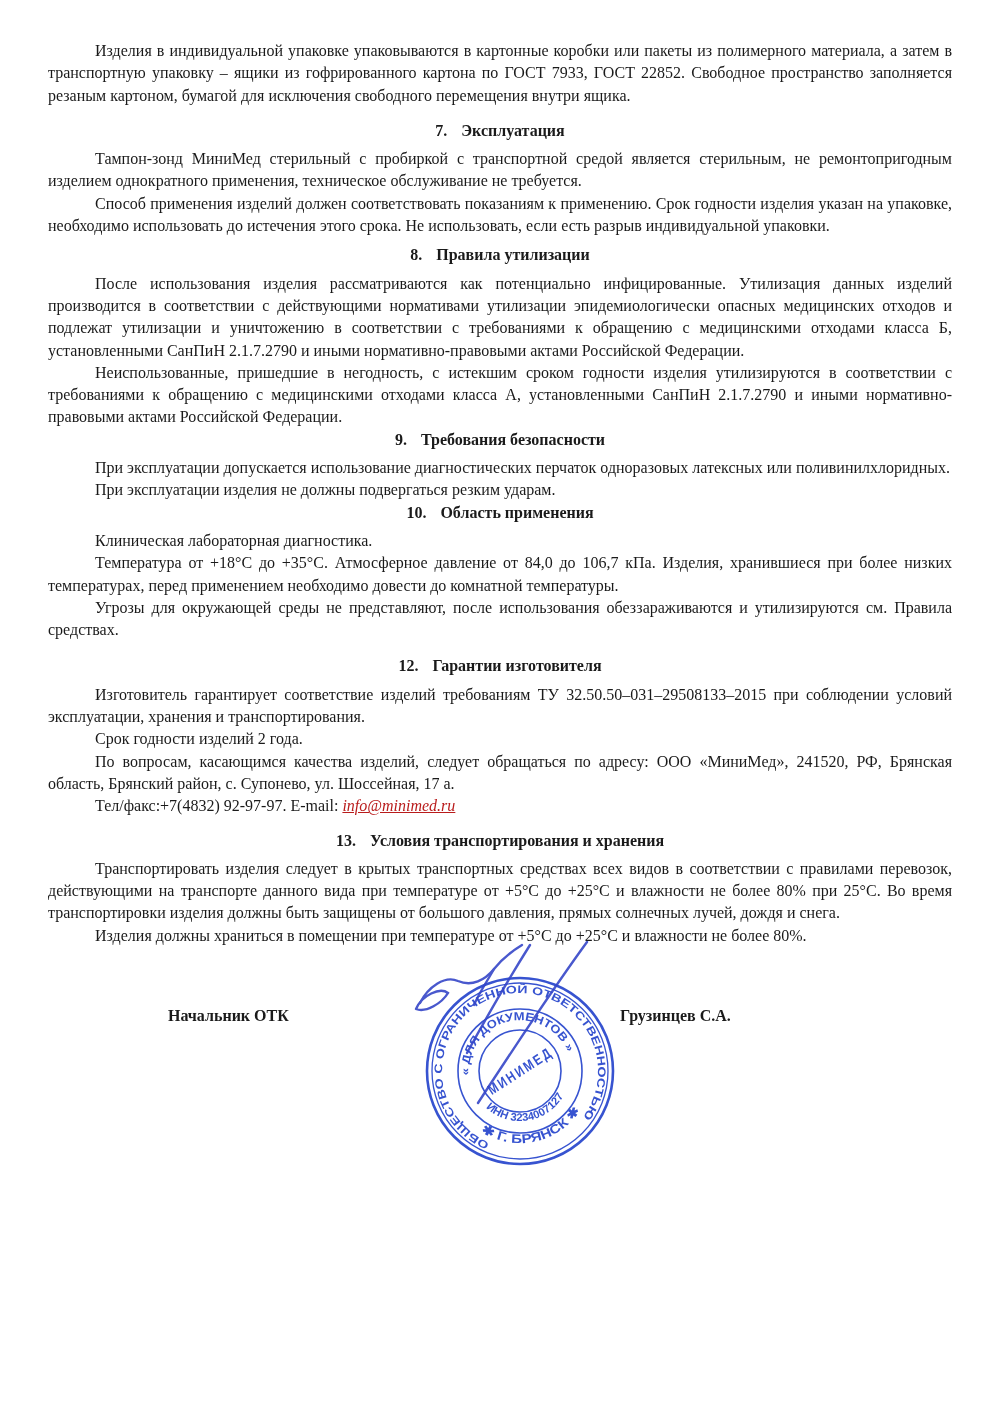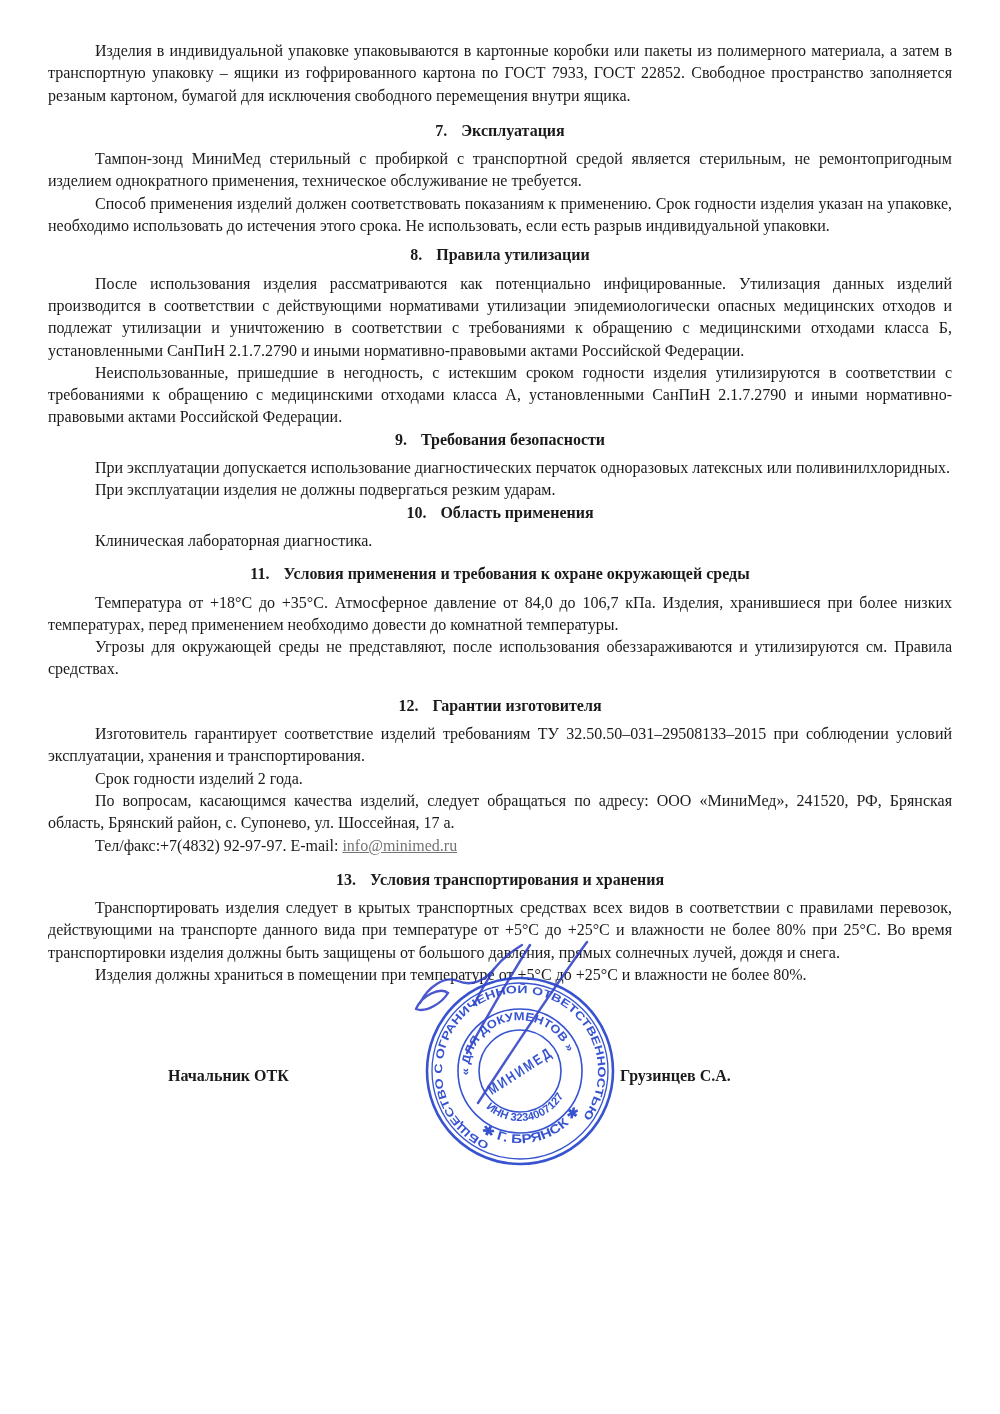--- a/index.html
+++ b/index.html
@@ -13,22 +13,22 @@
     font-size:16px;line-height:22.3px;
     box-sizing:border-box;
     padding:40px 48px 0 48px;
     overflow:hidden;
   }
   .para{margin:0;text-align:justify;text-indent:47px;}
   .h{margin:6px;text-align:center;font-weight:700;}
   .h .num{margin-right:14px;}
   .mt13{margin-top:13px}.mt7{margin-top:7px}.mt0{margin-top:0}
   .mt11{margin-top:11px}.mt14{margin-top:14px}.mt12{margin-top:12px}
-  .email{color:#737373;text-decoration:underline;cursor:pointer;}
-  .sig-row{position:relative;height:26px;margin-top:79px;font-weight:700;}
+  .email{color:#b91c1c;font-style:italic;text-decoration:underline;cursor:pointer;}
+  .sig-row{position:relative;height:26px;margin-top:58px;font-weight:700;}
   .sig-left{position:absolute;left:120px;top:0;}
   .sig-right{position:absolute;left:572px;top:0;}
   .stamp-wrap{
     position:absolute;left:390px;top:935px;width:270px;height:270px;
     z-index:3;pointer-events:none;
   }
   .stamp-wrap svg{opacity:.93;}
   .stamp-text{font-family:"Liberation Sans", sans-serif;font-weight:700;fill:var(--ink,#2847cd);}
 </style>
 </head>
@@ -46,21 +46,20 @@
   <p class="para">После использования изделия рассматриваются как потенциально инфицированные. Утилизация данных изделий производится в соответствии с действующими нормативами утилизации эпидемиологически опасных медицинских отходов и подлежат утилизации и уничтожению в соответствии с требованиями к обращению с медицинскими отходами класса Б, установленными СанПиН 2.1.7.2790 и иными нормативно-правовыми актами Российской Федерации.</p>
   <p class="para">Неиспользованные, пришедшие в негодность, с истекшим сроком годности изделия утилизируются в соответствии с требованиями к обращению с медицинскими отходами класса А, установленными СанПиН 2.1.7.2790 и иными нормативно-правовыми актами Российской Федерации.</p>
 
   <div class="h mt0"><span class="num">9.</span><span>Требования безопасности</span></div>
   <p class="para">При эксплуатации допускается использование диагностических перчаток одноразовых латексных или поливинилхлоридных.</p>
   <p class="para">При эксплуатации изделия не должны подвергаться резким ударам.</p>
 
   <div class="h mt0"><span class="num">10.</span><span>Область применения</span></div>
   <p class="para">Клиническая лабораторная диагностика.</p>
 
-  <div class="h mt11"><span class="num">11.</span><span>Условия применения и требования к охране окружающей среды</span></div>
   <p class="para">Температура от +18°С до +35°С. Атмосферное давление от 84,0 до 106,7 кПа. Изделия, хранившиеся при более низких температурах, перед применением необходимо довести до комнатной температуры.</p>
   <p class="para">Угрозы для окружающей среды не представляют, после использования обеззараживаются и утилизируются см. Правила средствах.</p>
 
   <div class="h mt14"><span class="num">12.</span><span>Гарантии изготовителя</span></div>
   <p class="para">Изготовитель гарантирует соответствие изделий требованиям ТУ 32.50.50–031–29508133–2015 при соблюдении условий эксплуатации, хранения и транспортирования.</p>
   <p class="para">Срок годности изделий 2 года.</p>
   <p class="para">По вопросам, касающимся качества изделий, следует обращаться по адресу: ООО «МиниМед», 241520, РФ, Брянская область, Брянский район, с. Супонево, ул. Шоссейная, 17 а.</p>
   <p class="para"><span>Тел/факс:+7(4832) 92-97-97. E-mail: </span><a class="email">info@minimed.ru</a></p>
 
   <div class="h mt12"><span class="num">13.</span><span>Условия транспортирования и хранения</span></div>

